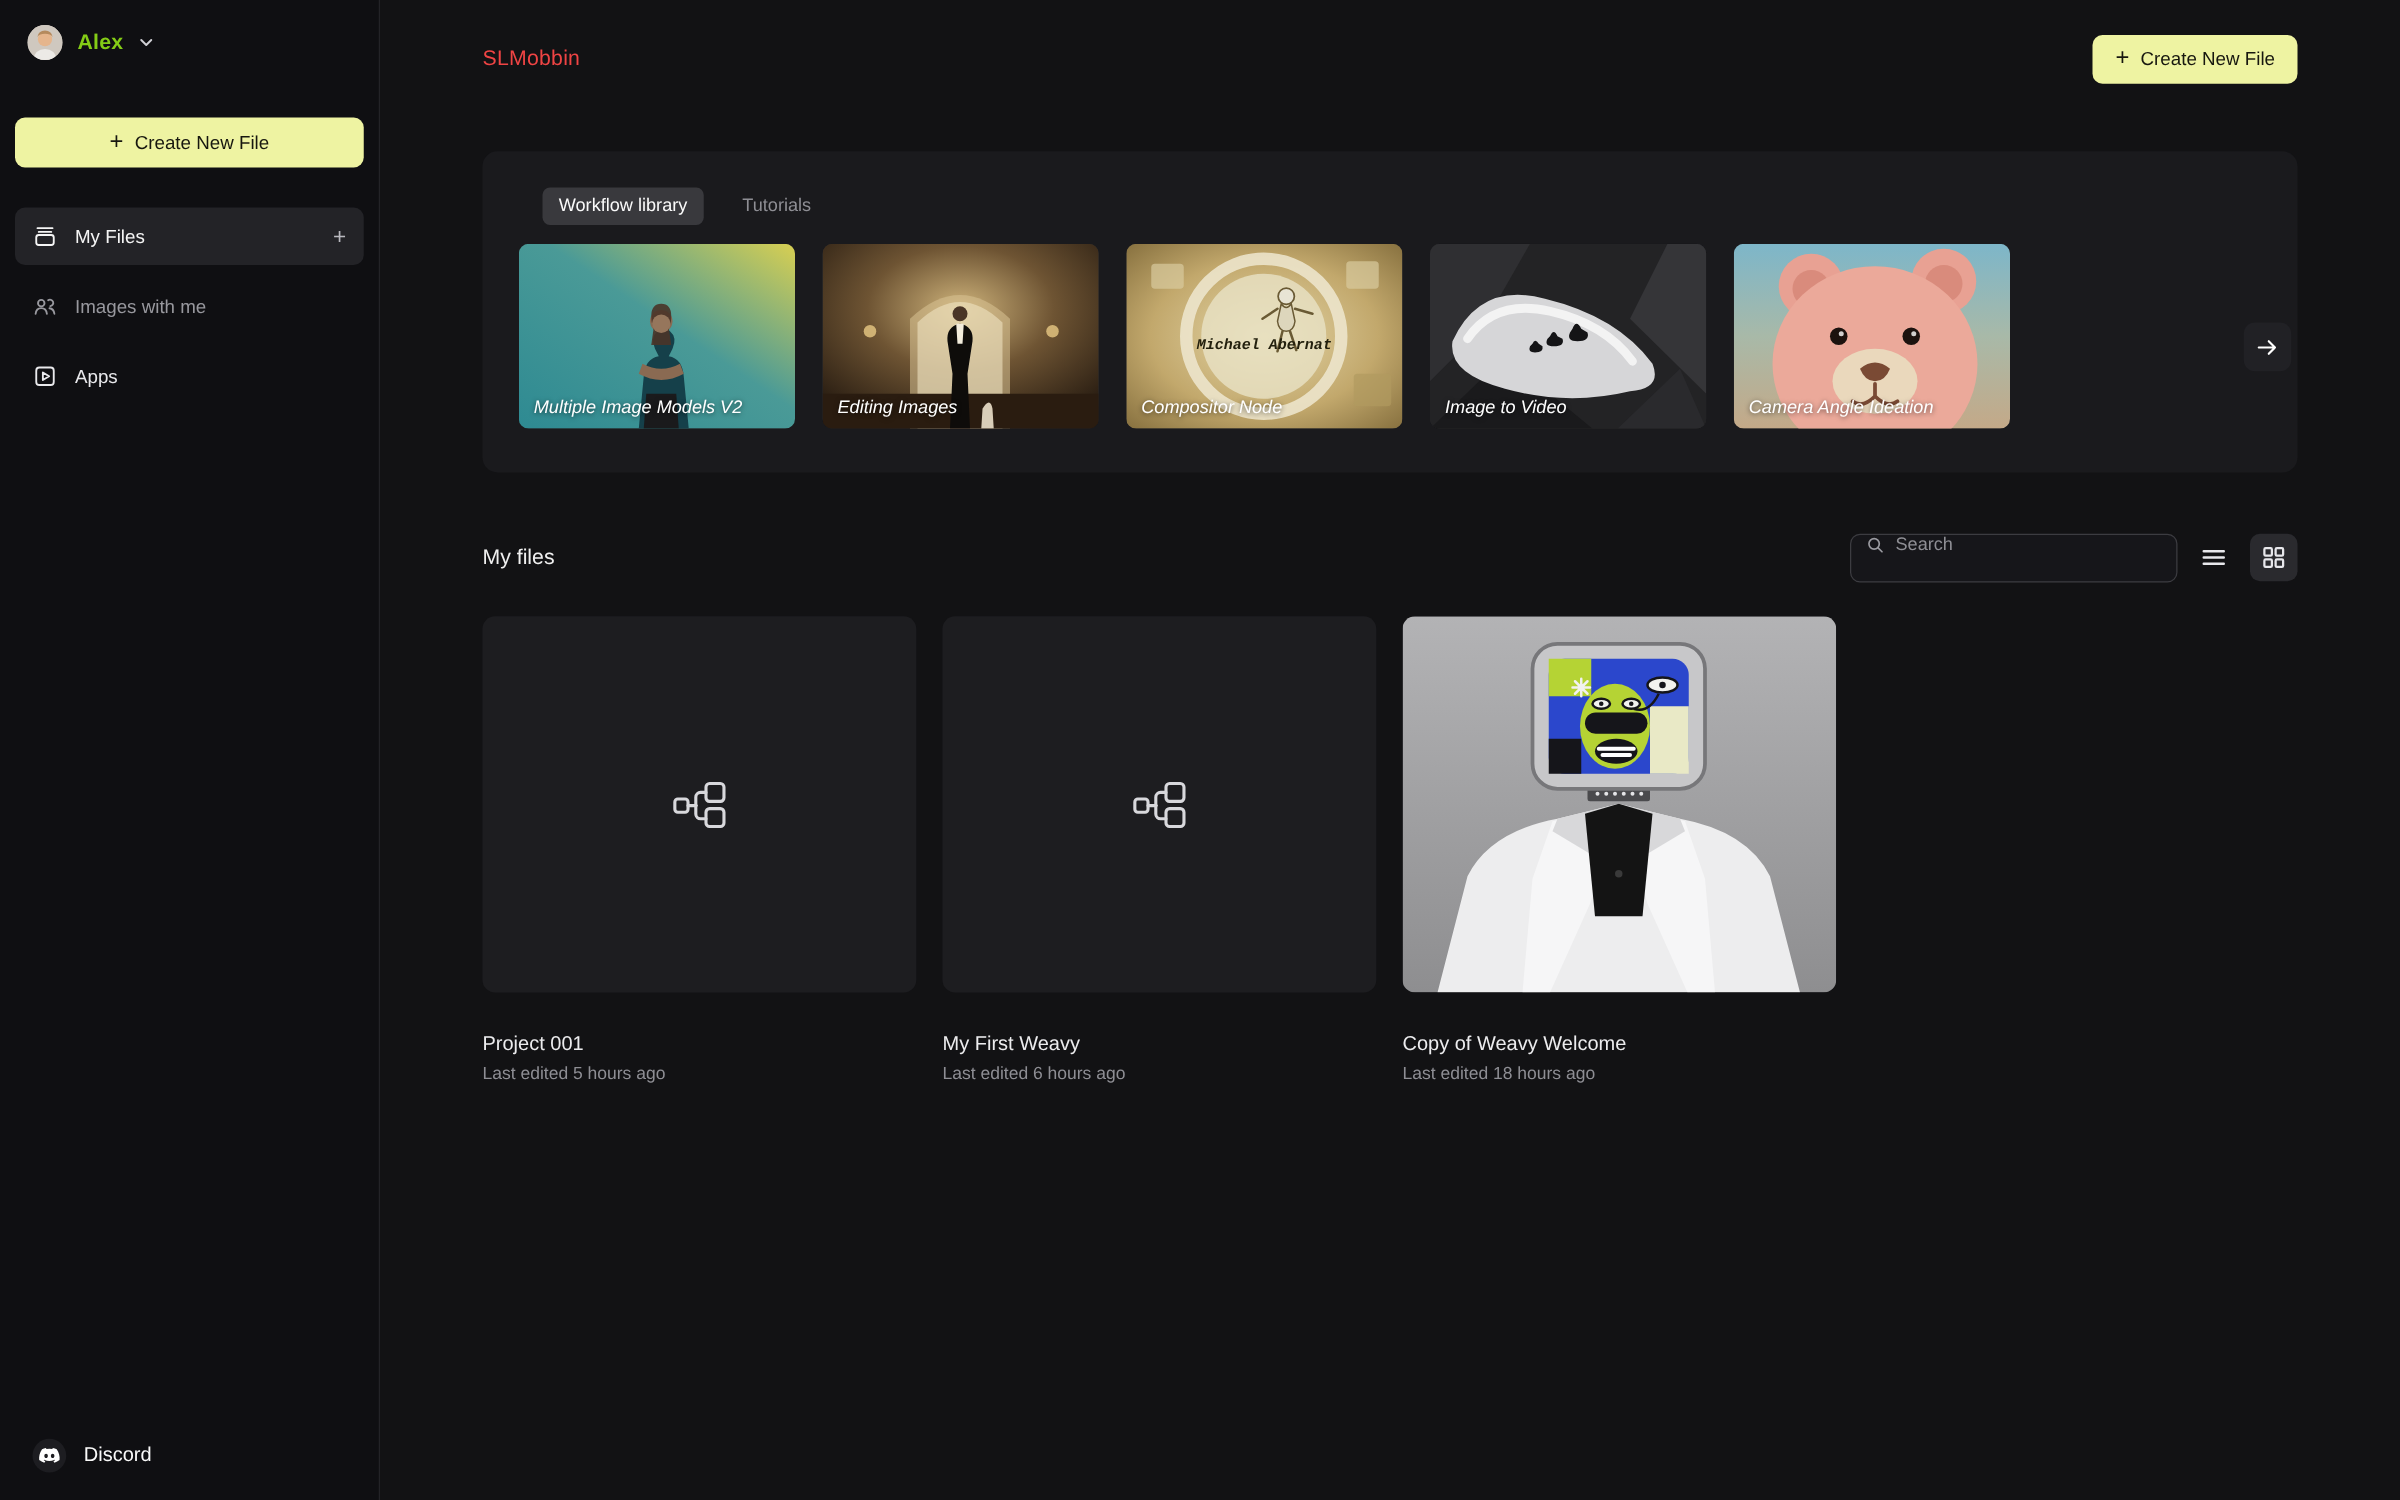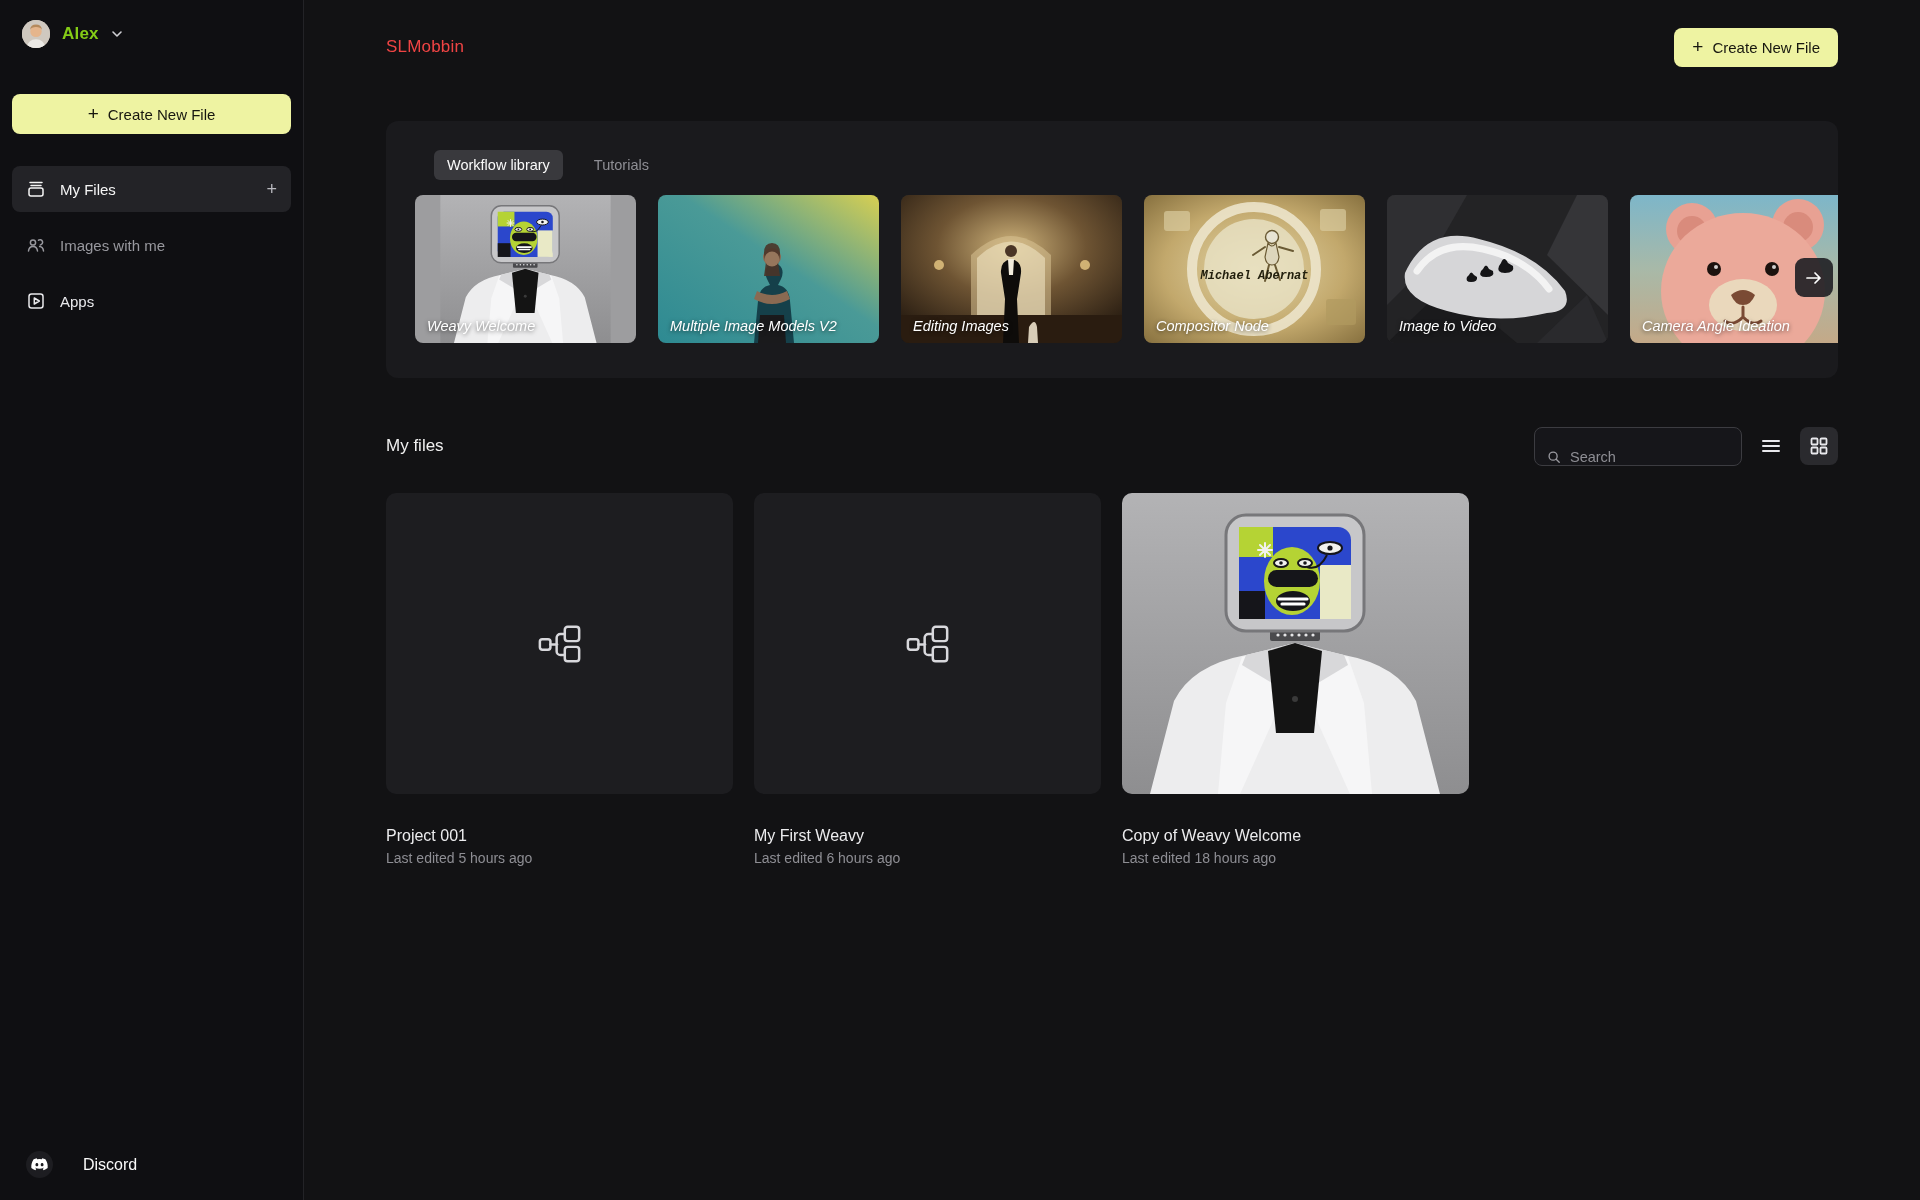--- a/index.html
+++ b/index.html
@@ -42,21 +42,21 @@
     height:46px; border-radius:8px; display:flex; align-items:center;
     gap:14px; padding:0 14px; font-size:15px; color:#98989e; cursor:pointer;
   }
   .nav-item.active { background:#232327; color:#f5f5f5; }
   .nav-item.white { color:#e9e9ec; }
   .nav-icon { width:20px; height:20px; flex:0 0 20px; }
   .nav-spacer { flex:1; }
   .nav-plus { color:#b9b9bf; font-size:18px; line-height:1; cursor:pointer; }
 
   .side-footer {
-    margin-top:auto; padding:0 0 22px 26px; display:flex; align-items:center; gap:30px;
+    margin-top:auto; padding:0 0 22px 26px; display:flex; align-items:center; gap:14px;
     cursor:pointer;
   }
   .discord-badge {
     width:27px; height:27px; border-radius:50%; background:#1d1d21;
     display:flex; align-items:center; justify-content:center;
   }
   .side-footer span.lbl { font-size:16px; color:#fafafa; }
 
   
   .main { position:absolute; left:305px; top:0; width:1615px; height:1200px; }
@@ -106,22 +106,22 @@
     display:flex; align-items:center; justify-content:center; color:#fff; z-index:4;
   }
 
   
   .files-head {
     margin-top:48px; display:flex; align-items:center; justify-content:space-between; height:40px;
   }
   .files-title { font-size:17px; font-weight:400; color:#f0f0f0; }
   .files-tools { display:flex; align-items:center; gap:10px; }
   .search-box {
-    width:208px; height:39px; background:#16161a; border:1px solid #3c3c41;
-    border-radius:8px; display:flex; align-items:flex-end; gap:9px; padding:0 12px;
+    width:262px; height:39px; background:#16161a; border:1px solid #3c3c41;
+    border-radius:8px; display:flex; align-items:flex-start; gap:9px; padding:0 12px;
   }
   .search-box input {
     background:transparent; border:none; outline:none; color:#e6e6ea;
     font-family:inherit; font-size:14.5px; width:100%;
   }
   .search-box input::placeholder { color:#8e8e94; }
   .view-btn {
     width:38px; height:38px; border:none; background:transparent; border-radius:8px;
     display:flex; align-items:center; justify-content:center; color:#e8e8ec; cursor:pointer;
   }
@@ -289,26 +289,20 @@
     </div>
 
     <section class="library-panel">
       <div class="tabs">
         <span class="tab active">Workflow library</span>
         <span class="tab">Tutorials</span>
       </div>
 
       <div class="thumb-row">
 
-        <article class="thumb" style="background:#9d9d9f">
-          <svg class="art" viewBox="0 0 347 301" preserveAspectRatio="xMidYMid meet">
-            <use href="#art-tvman"></use>
-          </svg>
-          <span class="thumb-label">Weavy Welcome</span>
-        </article>
 
         <article class="thumb">
           <svg class="art" viewBox="0 0 221 148" preserveAspectRatio="none">
             <defs>
               <linearGradient id="tealYellow" x1="0" y1="1" x2="1" y2="0">
                 <stop offset="0" stop-color="#2e8a92"></stop>
                 <stop offset="0.55" stop-color="#4a9a97"></stop>
                 <stop offset="1" stop-color="#d8cf52"></stop>
               </linearGradient>
             </defs>

